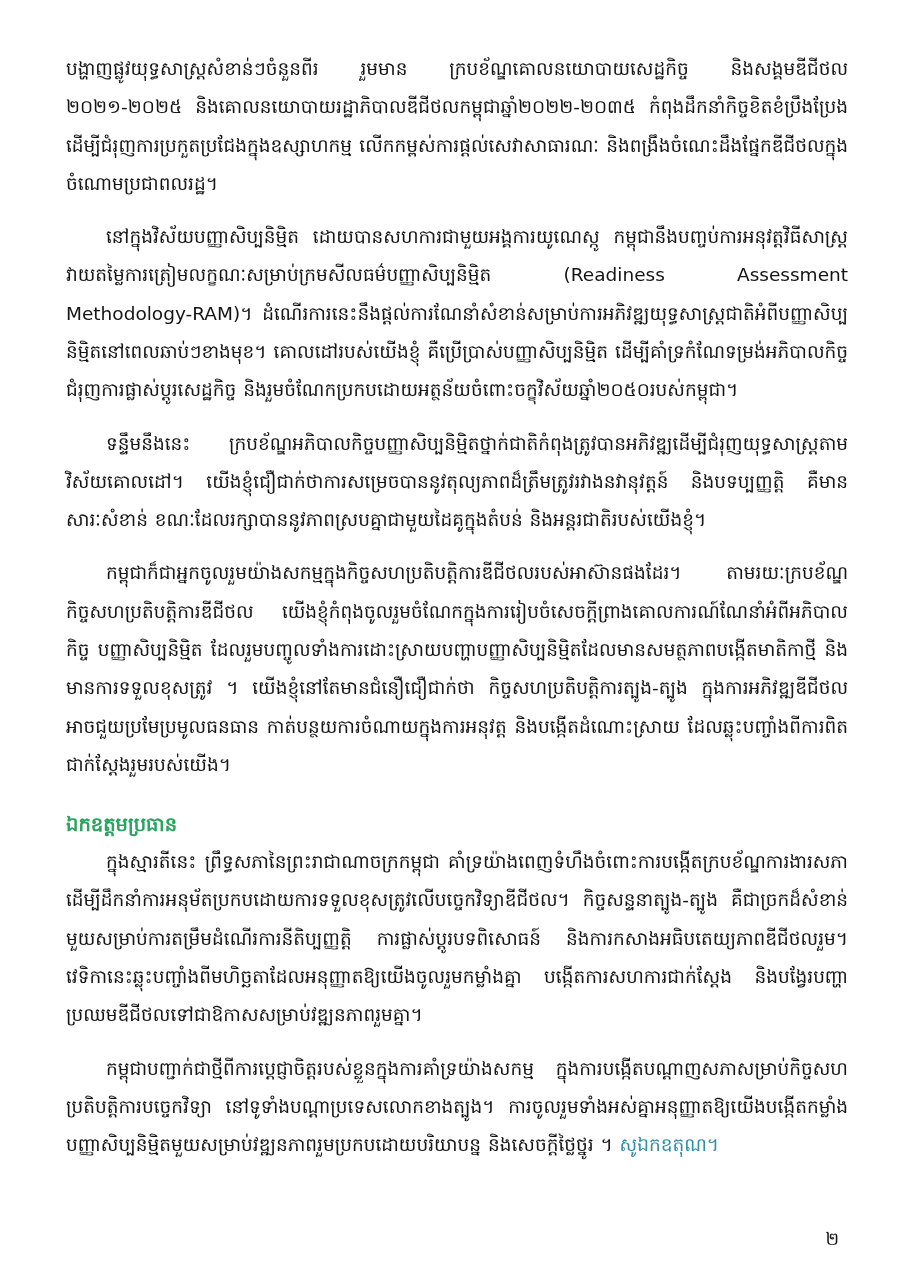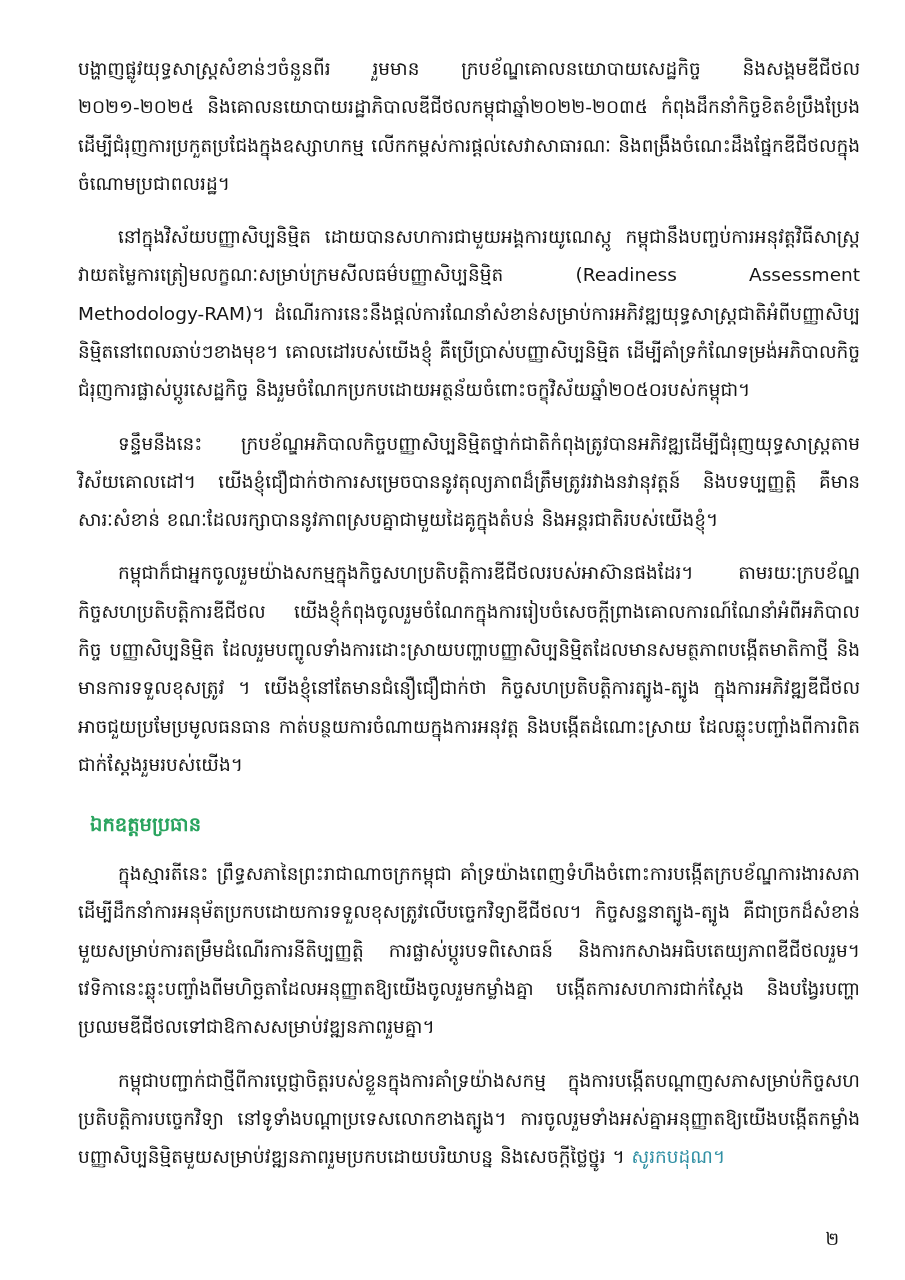--- a/index.html
+++ b/index.html
@@ -10,39 +10,39 @@
     margin: 0 auto;
     background: #ffffff;
     font-family: "DejaVu Sans", sans-serif;
     color: #141414;
     overflow: hidden;
     box-sizing: border-box;
   }
   .content {
     position: absolute;
     top: 50px;
-    left: 78px;
+    left: 66px;
     width: 782px;
   }
   .para {
     font-size: 18.5px;
     line-height: 2.07;
     text-align: justify;
     margin: 0 0 15px 0;
     word-spacing: 1px;
   }
   .para.indent { text-indent: 40px; }
   .seg-bold { font-weight: normal; }
   .seg-teal { color: var(--closing-teal, #2f8fa3); }
   .salutation {
     color: var(--heading-green, #2aa45f);
     font-weight: bold;
     font-size: 19.5px;
     line-height: 1.9;
-    margin: 12px;
+    margin: 0;
   }
   .salutation.first { margin-top: 22px; }
   .salutation.last { margin-bottom: 22px; }
   .page-number {
     position: absolute;
     right: 66px;
     bottom: 26px;
     font-size: 18px;
     color: #141414;
   }
@@ -57,17 +57,17 @@
     <p class="para indent"><span>នៅក្នុងវិស័យ</span><span class="seg-bold">បញ្ញាសិប្បនិម្មិត</span><span> ដោយបានសហការជាមួយអង្គការយូណេស្កូ កម្ពុជានឹងបញ្ចប់ការអនុវត្តវិធីសាស្ត្រវាយតម្លៃការត្រៀមលក្ខណៈសម្រាប់ក្រមសីលធម៌</span><span class="seg-bold">បញ្ញាសិប្បនិម្មិត</span><span> (Readiness Assessment Methodology-RAM)។ ដំណើរការនេះនឹងផ្តល់ការណែនាំសំខាន់សម្រាប់ការអភិវឌ្ឍយុទ្ធសាស្ត្រជាតិអំពីបញ្ញាសិប្បនិម្មិតនៅពេលឆាប់ៗខាងមុខ។ គោលដៅរបស់យើងខ្ញុំ គឺប្រើប្រាស់</span><span class="seg-bold">បញ្ញាសិប្បនិម្មិត</span><span> ដើម្បីគាំទ្រកំណែទម្រង់អភិបាលកិច្ច ជំរុញការផ្លាស់ប្តូរសេដ្ឋកិច្ច និងរួមចំណែកប្រកបដោយអត្ថន័យចំពោះចក្ខុវិស័យឆ្នាំ២០៥០របស់កម្ពុជា។</span></p>
 
     <p class="para indent"><span>ទន្ទឹមនឹងនេះ ក្របខ័ណ្ឌអភិបាលកិច្ច</span><span class="seg-bold">បញ្ញាសិប្បនិម្មិត</span><span>ថ្នាក់ជាតិកំពុងត្រូវបានអភិវឌ្ឍដើម្បីជំរុញយុទ្ធសាស្ត្រតាមវិស័យគោលដៅ។ យើងខ្ញុំជឿជាក់ថាការសម្រេចបាននូវតុល្យភាពដ៏ត្រឹមត្រូវរវាងនវានុវត្តន៍ និងបទប្បញ្ញត្តិ គឺមានសារៈសំខាន់ ខណៈដែលរក្សាបាននូវភាពស្របគ្នាជាមួយដៃគូក្នុងតំបន់ និងអន្តរជាតិរបស់យើងខ្ញុំ។</span></p>
 
     <p class="para indent"><span>កម្ពុជាក៏ជាអ្នកចូលរួមយ៉ាងសកម្មក្នុងកិច្ចសហប្រតិបត្តិការឌីជីថលរបស់អាស៊ានផងដែរ។ តាមរយៈក្របខ័ណ្ឌកិច្ចសហប្រតិបត្តិការឌីជីថល យើងខ្ញុំកំពុងចូលរួមចំណែកក្នុងការរៀបចំសេចក្តីព្រាងគោលការណ៍ណែនាំអំពីអភិបាលកិច្ច </span><span class="seg-bold">បញ្ញាសិប្បនិម្មិត</span><span> ដែលរួមបញ្ចូលទាំងការដោះស្រាយបញ្ហា</span><span class="seg-bold">បញ្ញាសិប្បនិម្មិត</span><span>ដែលមានសមត្ថភាពបង្កើតមាតិកាថ្មី និងមានការទទួលខុសត្រូវ ។ យើងខ្ញុំនៅតែមានជំនឿជឿជាក់ថា កិច្ចសហប្រតិបត្តិការត្បូង-ត្បូង ក្នុងការអភិវឌ្ឍឌីជីថល អាចជួយប្រមែប្រមូលធនធាន កាត់បន្ថយការចំណាយក្នុងការអនុវត្ត និងបង្កើតដំណោះស្រាយ ដែលឆ្លុះបញ្ចាំងពីការពិតជាក់ស្តែងរួមរបស់យើង។</span></p>
 
     <h2 class="salutation first">ឯកឧត្តមប្រធាន</h2>
 
     <p class="para indent"><span>ក្នុងស្មារតីនេះ ព្រឹទ្ធសភានៃព្រះរាជាណាចក្រកម្ពុជា គាំទ្រយ៉ាងពេញទំហឹងចំពោះការបង្កើតក្របខ័ណ្ឌការងារសភា ដើម្បីដឹកនាំការអនុម័តប្រកបដោយការទទួលខុសត្រូវលើបច្ចេកវិទ្យាឌីជីថល។ កិច្ចសន្ទនាត្បូង-ត្បូង គឺជាច្រកដ៏សំខាន់មួយសម្រាប់ការតម្រឹមដំណើរការនីតិប្បញ្ញត្តិ ការផ្លាស់ប្តូរបទពិសោធន៍ និងការកសាងអធិបតេយ្យភាពឌីជីថលរួម។ វេទិកានេះឆ្លុះបញ្ចាំងពីមហិច្ឆតាដែលអនុញ្ញាតឱ្យយើងចូលរួមកម្លាំងគ្នា បង្កើតការសហការជាក់ស្តែង និងបង្វែរបញ្ហាប្រឈមឌីជីថលទៅជាឱកាសសម្រាប់វឌ្ឍនភាពរួមគ្នា។</span></p>
 
-    <p class="para indent"><span>កម្ពុជាបញ្ជាក់ជាថ្មីពីការប្តេជ្ញាចិត្តរបស់ខ្លួនក្នុងការគាំទ្រយ៉ាងសកម្ម ក្នុងការបង្កើតបណ្តាញសភាសម្រាប់កិច្ចសហប្រតិបត្តិការបច្ចេកវិទ្យា នៅទូទាំងបណ្តាប្រទេសលោកខាងត្បូង។ ការចូលរួមទាំងអស់គ្នាអនុញ្ញាតឱ្យយើងបង្កើតកម្លាំងបញ្ញាសិប្បនិម្មិតមួយសម្រាប់វឌ្ឍនភាពរួមប្រកបដោយបរិយាបន្ន និងសេចក្តីថ្លៃថ្នូរ ។ </span><span class="seg-teal">សូរកបដុណ។</span></p>
+    <p class="para indent"><span>កម្ពុជាបញ្ជាក់ជាថ្មីពីការប្តេជ្ញាចិត្តរបស់ខ្លួនក្នុងការគាំទ្រយ៉ាងសកម្ម ក្នុងការបង្កើតបណ្តាញសភាសម្រាប់កិច្ចសហប្រតិបត្តិការបច្ចេកវិទ្យា នៅទូទាំងបណ្តាប្រទេសលោកខាងត្បូង។ ការចូលរួមទាំងអស់គ្នាអនុញ្ញាតឱ្យយើងបង្កើតកម្លាំងបញ្ញាសិប្បនិម្មិតមួយសម្រាប់វឌ្ឍនភាពរួមប្រកបដោយបរិយាបន្ន និងសេចក្តីថ្លៃថ្នូរ ។ </span><span class="seg-teal">សូឯកឧតុណ។</span></p>
   </main>
 
   <div class="page-number">២</div>
 </div>
 
 </body></html>

